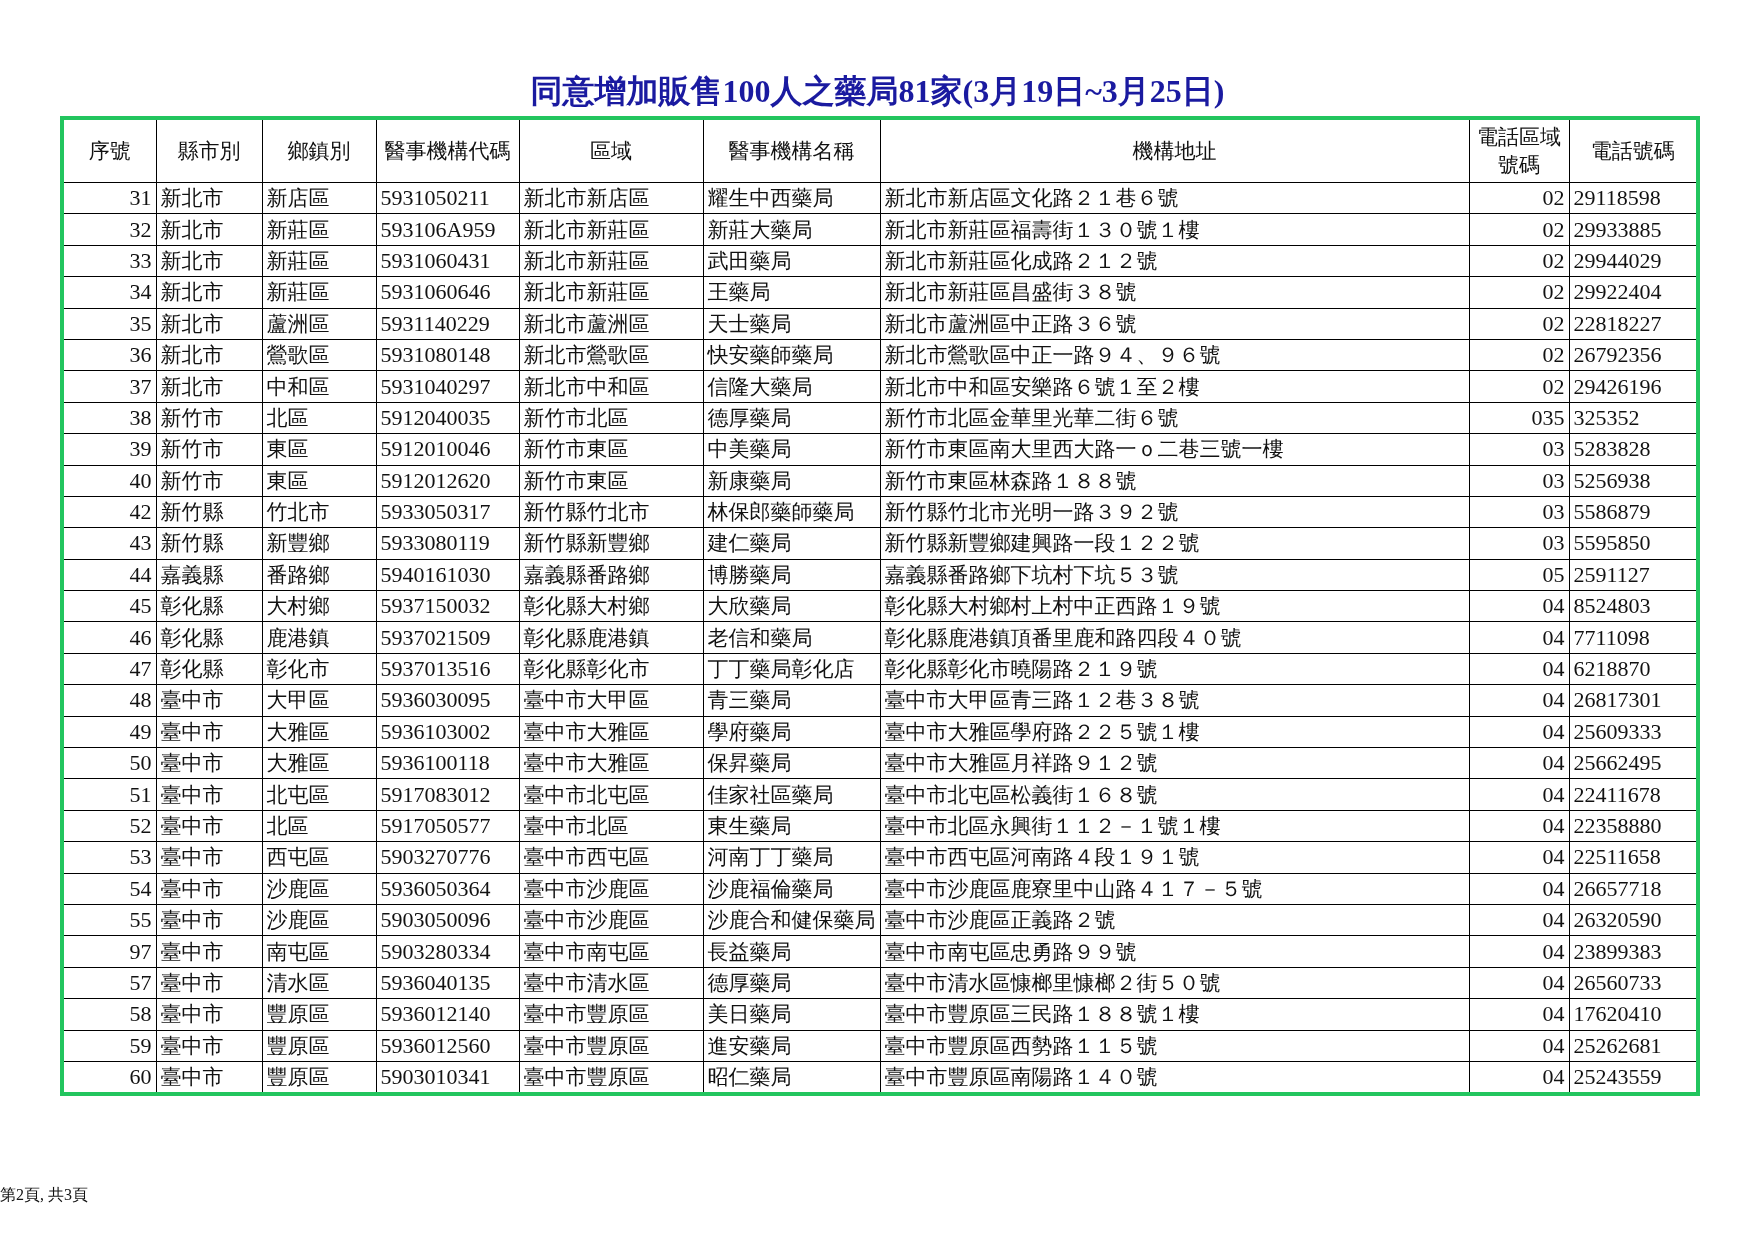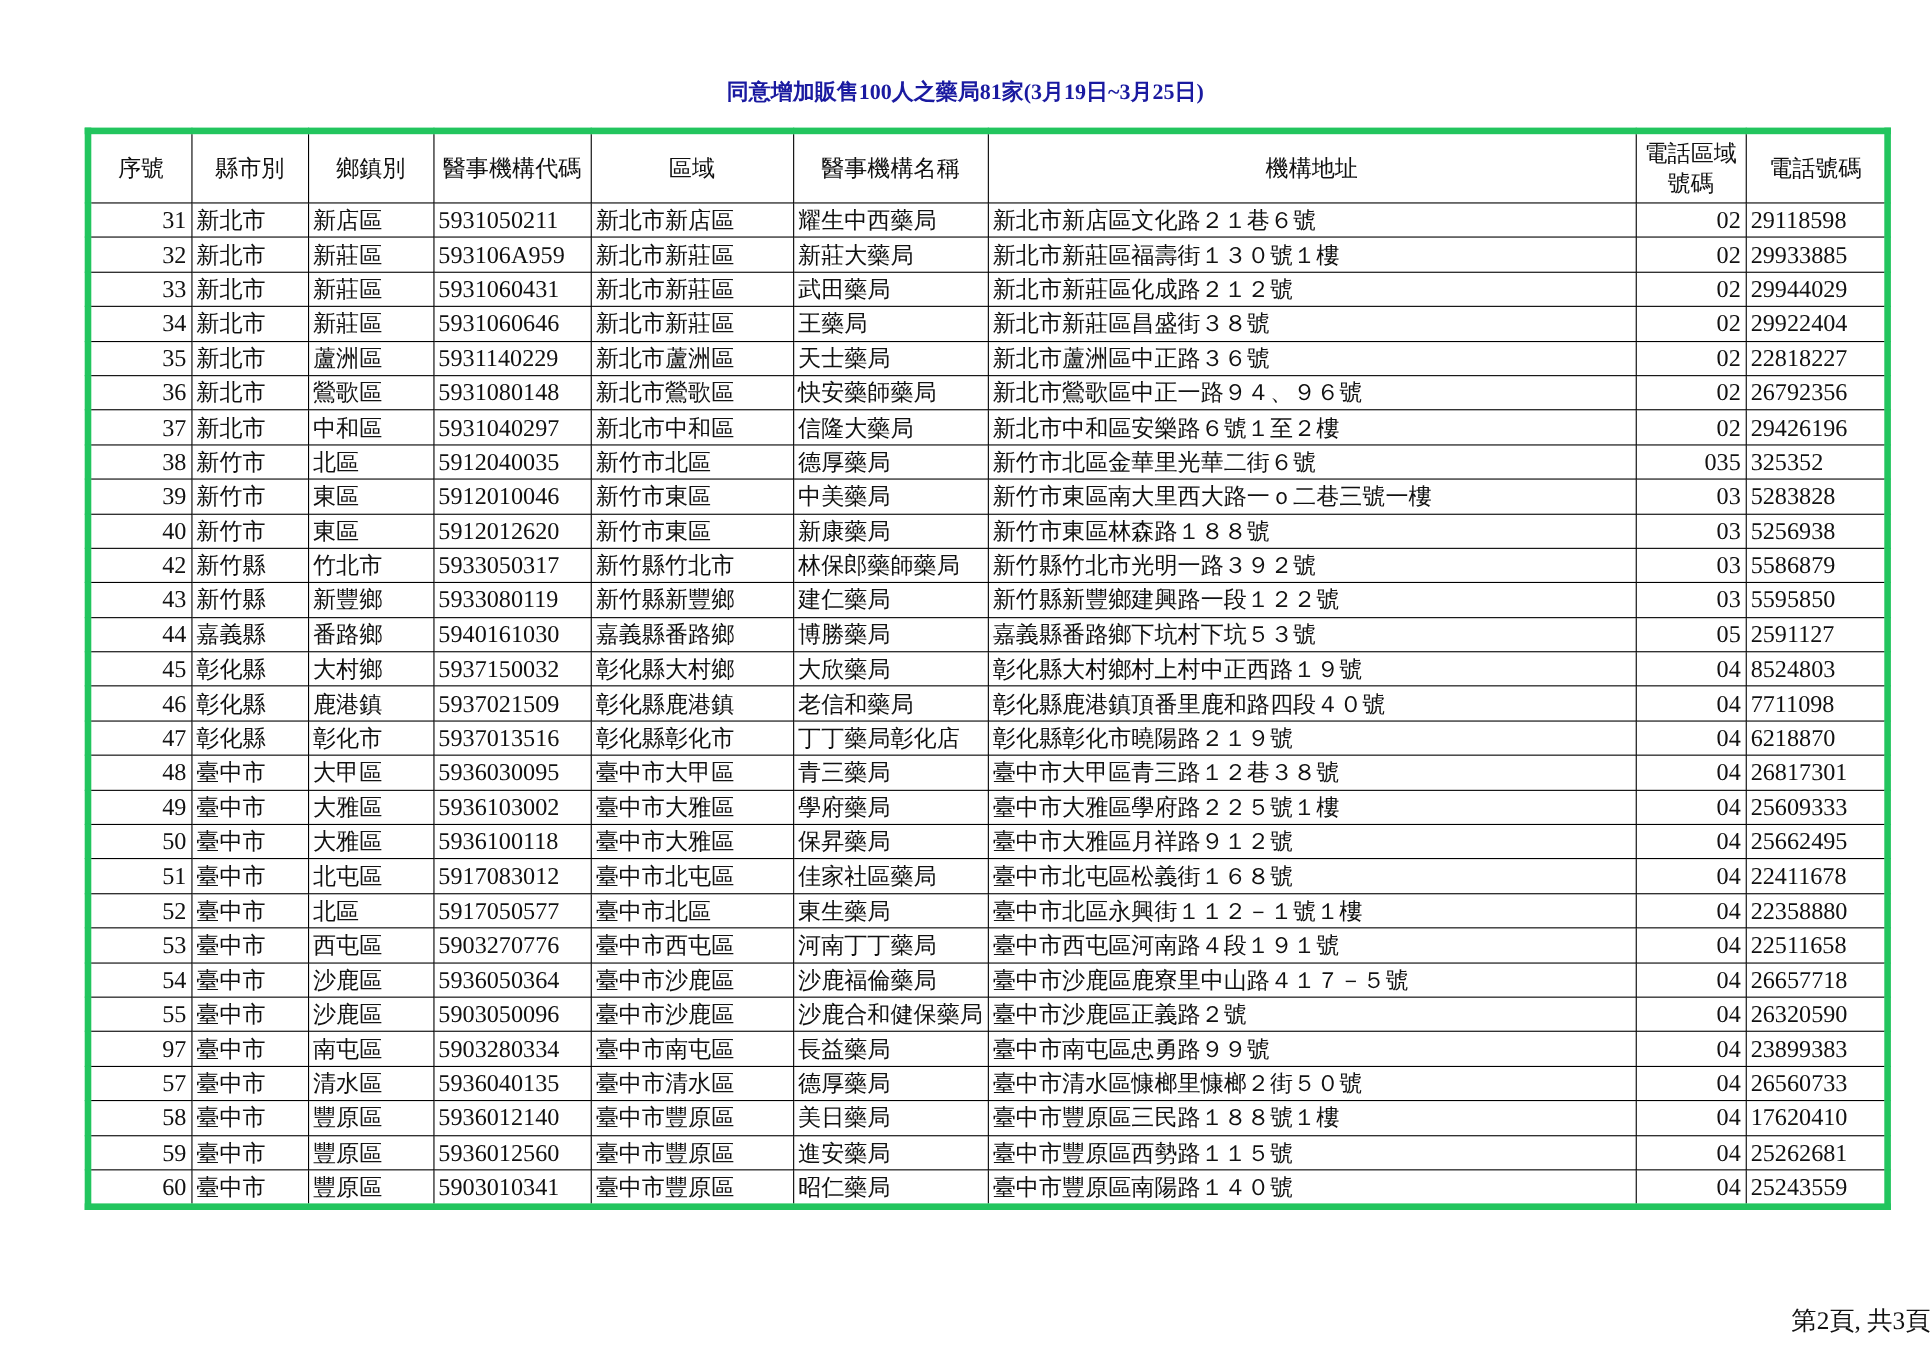--- a/index.html
+++ b/index.html
@@ -3,47 +3,47 @@
 <meta charset="utf-8">
 <style>
   html, body { margin: 0; padding: 0; background: #ffffff; }
   body {
     width: 1755px; height: 1241px; position: relative; overflow: hidden;
     font-family: "DejaVu Serif", "Liberation Serif", serif;
     color: #111;
   }
   .title {
     position: absolute; left: 0; width: 1755px; top: 70px; height: 40px;
-    text-align: center; font-weight: bold; font-size: 20px; color: #1a1aa0;
+    text-align: center; font-weight: bold; font-size: 32px; color: #1a1aa0;
     font-family: "Liberation Serif", "DejaVu Serif", serif;
     letter-spacing: 0px;
   }
   table.grid {
-    position: absolute; left: 77px; top: 116px;
+    position: absolute; left: 60px; top: 116px;
     border-collapse: collapse; table-layout: fixed;
-    border: 6px solid #22c55e;
+    border: 4px solid #22c55e;
   }
   table.grid th, table.grid td {
     border: 1.5px solid #000;
     padding: 0 4px;
     white-space: nowrap; overflow: hidden;
     font-size: 21px; line-height: 30px; height: 30.4px;
     font-family: "DejaVu Serif", "Liberation Serif", serif;
     font-weight: normal;
   }
   table.grid th {
     height: 62px; line-height: 28px; text-align: center; white-space: normal;
     font-size: 21px;
   }
   table.grid td.num { font-family: "Liberation Serif", serif; font-size: 22px; }
   td.c { text-align: right; }
   td.l { text-align: left; }
   .footer {
     position: absolute; left: 0; width: 1755px; top: 1185px;
-    text-align: right; font-size: 23px;
+    text-align: left; font-size: 16px;
     font-family: "Liberation Serif", "DejaVu Serif", serif;
   }
 </style>
 </head>
 <body>
 
 <div class="title">同意增加販售100人之藥局81家(3月19日~3月25日)</div>
 
 <table class="grid">
   <colgroup>

